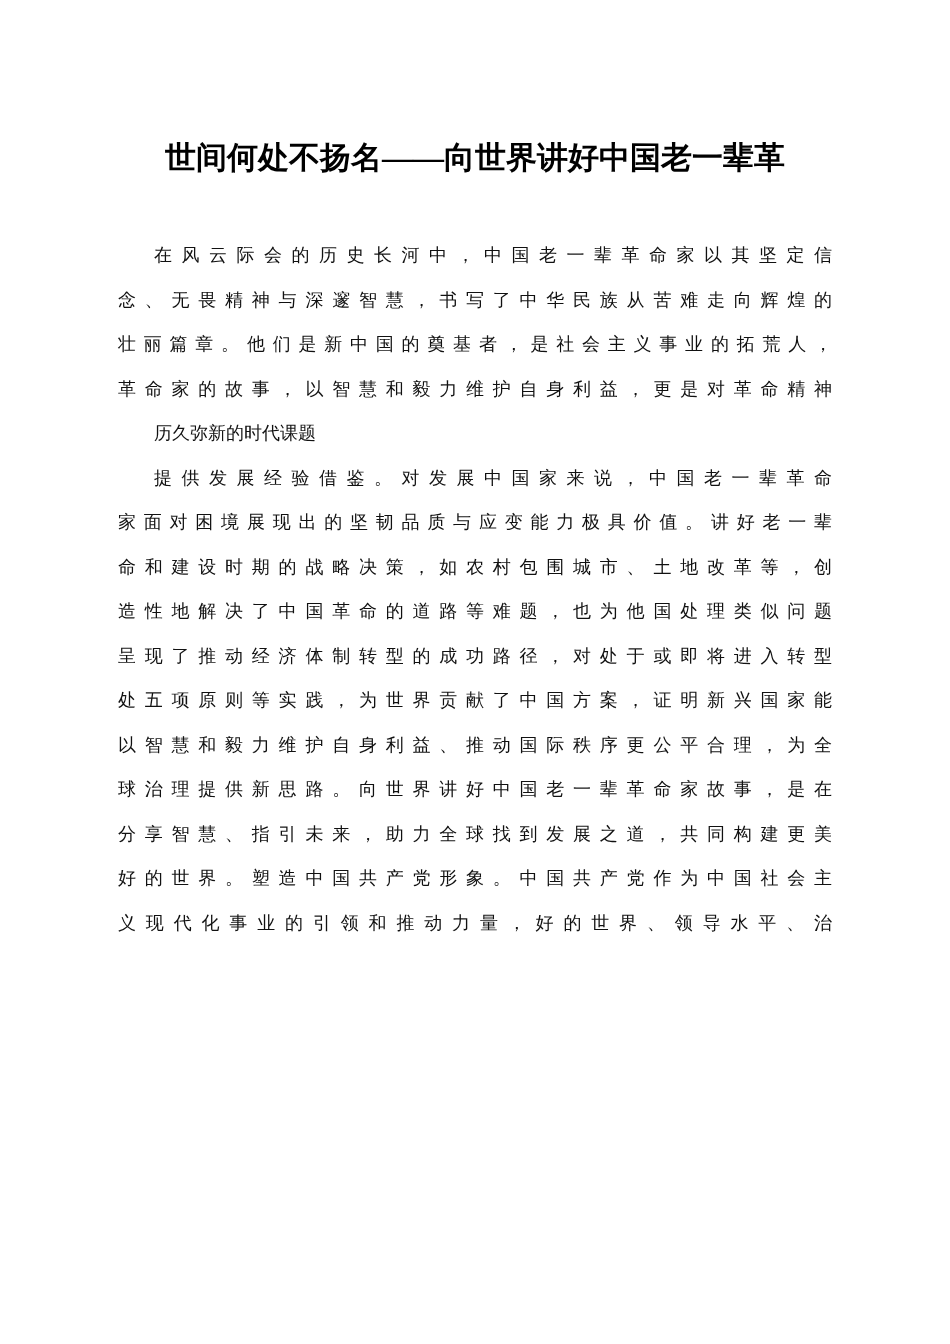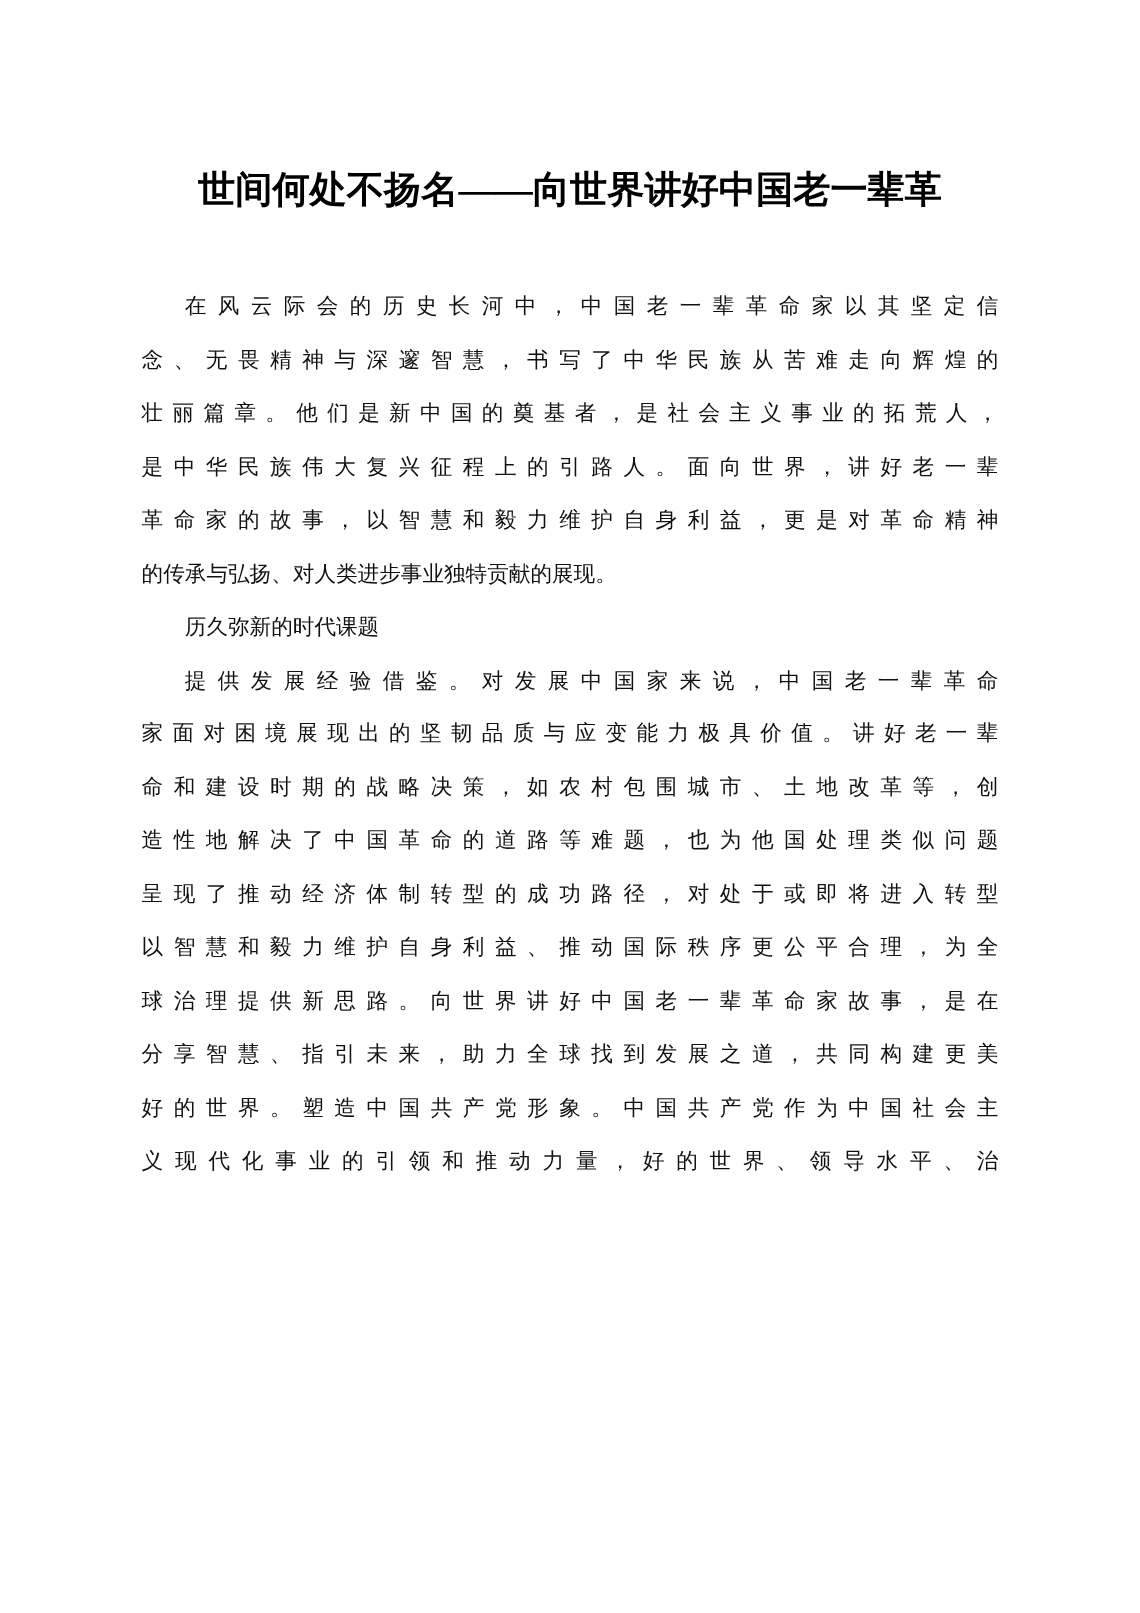--- a/index.html
+++ b/index.html
@@ -60,33 +60,32 @@
 <div class="page">
   <div class="doc">
     <h1 class="title" id="title">
         <div class="title-line">世间何处不扬名——向世界讲好中国老一辈革</div>
       </h1>
     <div class="body-text" id="paragraphs">
         <div class="para">
           <div class="line first">在风云际会的历史长河中，中国老一辈革命家以其坚定信</div>
           <div class="line">念、无畏精神与深邃智慧，书写了中华民族从苦难走向辉煌的</div>
           <div class="line">壮丽篇章。他们是新中国的奠基者，是社会主义事业的拓荒人，</div>
-          <div class="line">是中华民族伟大复兴征程上的引路人。面向世界，讲好老一辈</div>
           <div class="line">革命家的故事，以智慧和毅力维护自身利益，更是对革命精神</div>
-          <div class="line end">的传承与弘扬、对人类进步事业独特贡献的展现。</div>
         </div>
         <div class="para">
           <div class="line first end">历久弥新的时代课题</div>
         </div>
         <div class="para">
           <div class="line first">提供发展经验借鉴。对发展中国家来说，中国老一辈革命</div>
           <div class="line">家面对困境展现出的坚韧品质与应变能力极具价值。讲好老一辈</div>
           <div class="line">命和建设时期的战略决策，如农村包围城市、土地改革等，创</div>
           <div class="line">造性地解决了中国革命的道路等难题，也为他国处理类似问题</div>
           <div class="line">呈现了推动经济体制转型的成功路径，对处于或即将进入转型</div>
+          <div class="line">处五项原则等实践，为世界贡献了中国方案，证明新兴国家能</div>
           <div class="line">以智慧和毅力维护自身利益、推动国际秩序更公平合理，为全</div>
           <div class="line">球治理提供新思路。向世界讲好中国老一辈革命家故事，是在</div>
           <div class="line">分享智慧、指引未来，助力全球找到发展之道，共同构建更美</div>
           <div class="line">好的世界。塑造中国共产党形象。中国共产党作为中国社会主</div>
           <div class="line">义现代化事业的引领和推动力量，好的世界、领导水平、治</div>
         </div>
       </div>
   </div>
 </div>
 

